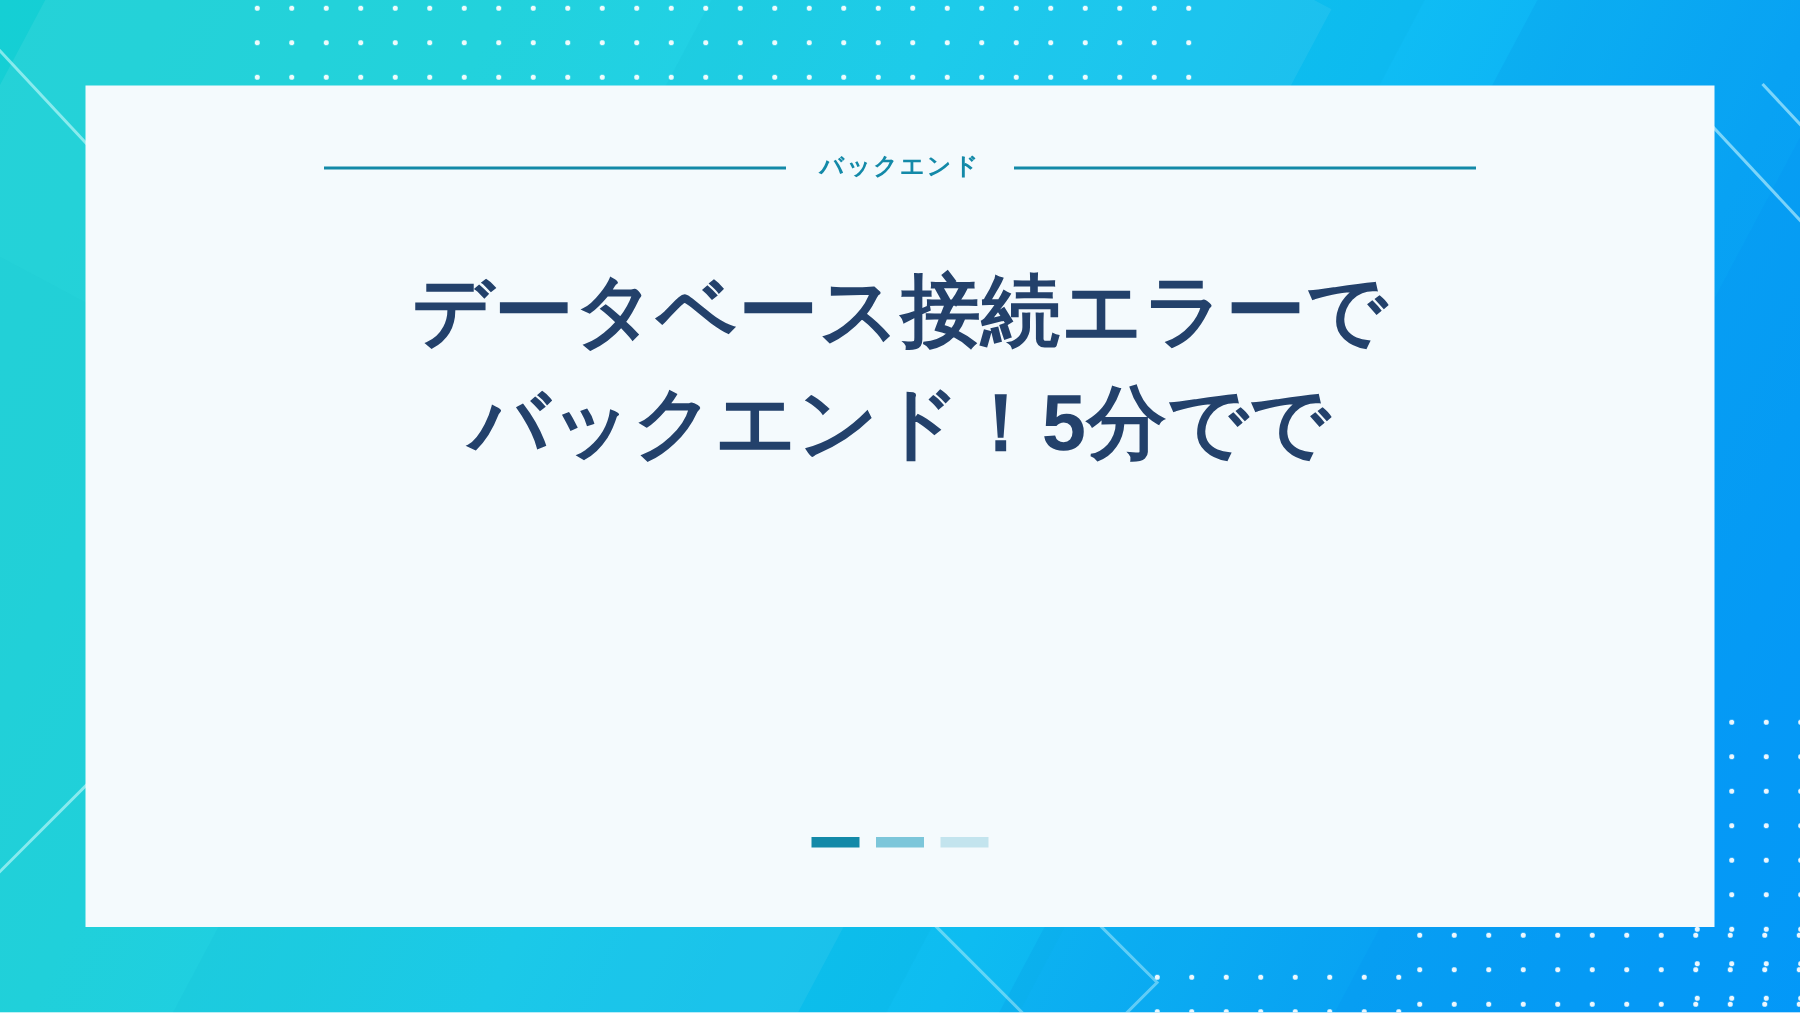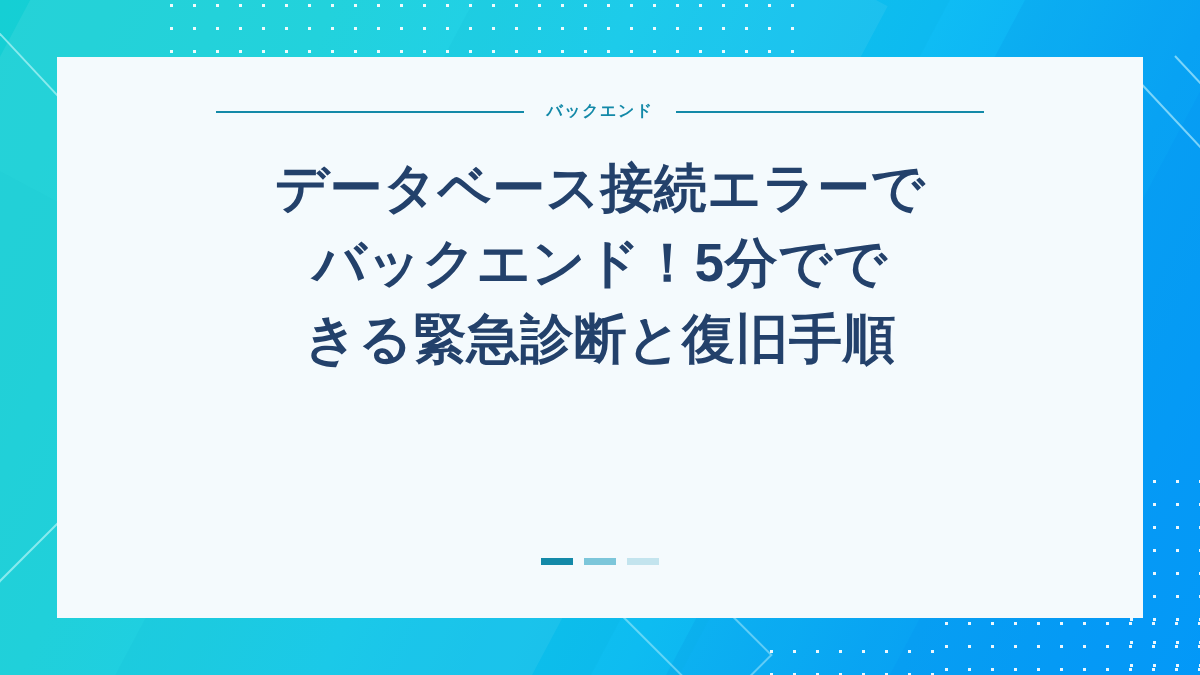--- a/index.html
+++ b/index.html
@@ -129,21 +129,21 @@
   .eyebrow-text {
     color: #1389a8;
     font-size: 16px;
     font-weight: bold;
     letter-spacing: 1.5px;
     white-space: nowrap;
   }
 
   
   .title {
-    margin-top: 28px;
+    margin-top: 48px;
     text-align: center;
     color: #23416b;
     font-size: 53px;
     font-weight: bold;
     line-height: 1.42;
     letter-spacing: 0.5px;
     max-width: 700px;
   }
   .title-line { display: block; white-space: nowrap; }
 
@@ -193,21 +193,20 @@
 
     <div class="eyebrow-row">
       <span class="eyebrow-rule"></span>
       <span class="eyebrow-text">バックエンド</span>
       <span class="eyebrow-rule"></span>
     </div>
 
     <h1 class="title">
       <span class="title-line">データベース接続エラーで</span>
       <span class="title-line">バックエンド！5分でで</span>
-      <span class="title-line">きる緊急診断と復旧手順</span>
     </h1>
 
     <div class="dash-row">
       <span class="dash dash-1"></span>
       <span class="dash dash-2"></span>
       <span class="dash dash-3"></span>
     </div>
 
   </div>
 </div>

